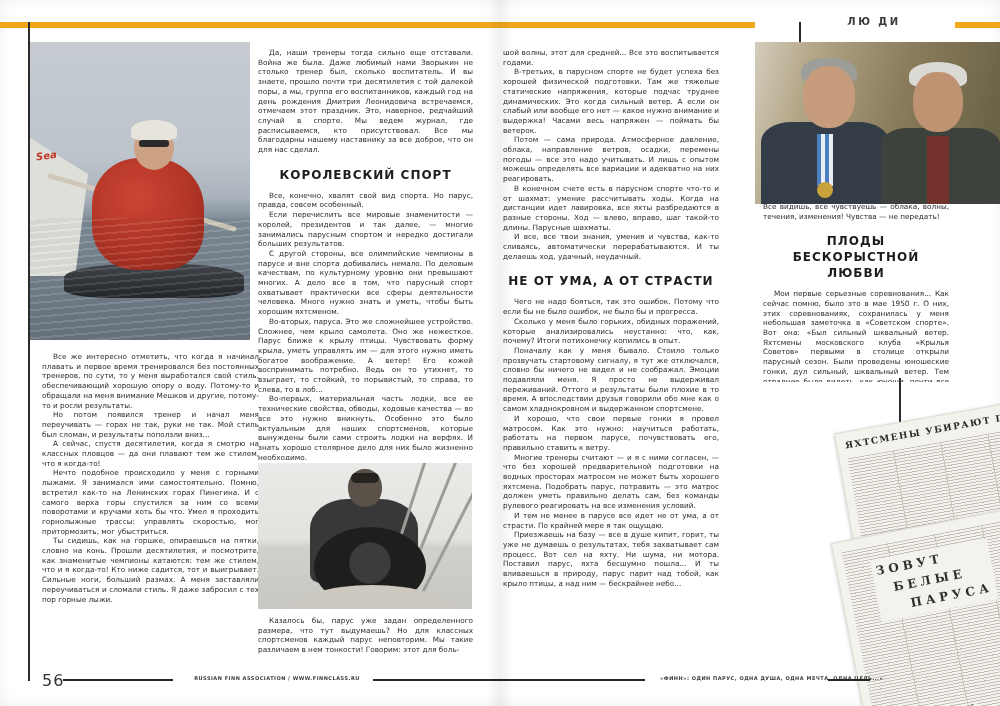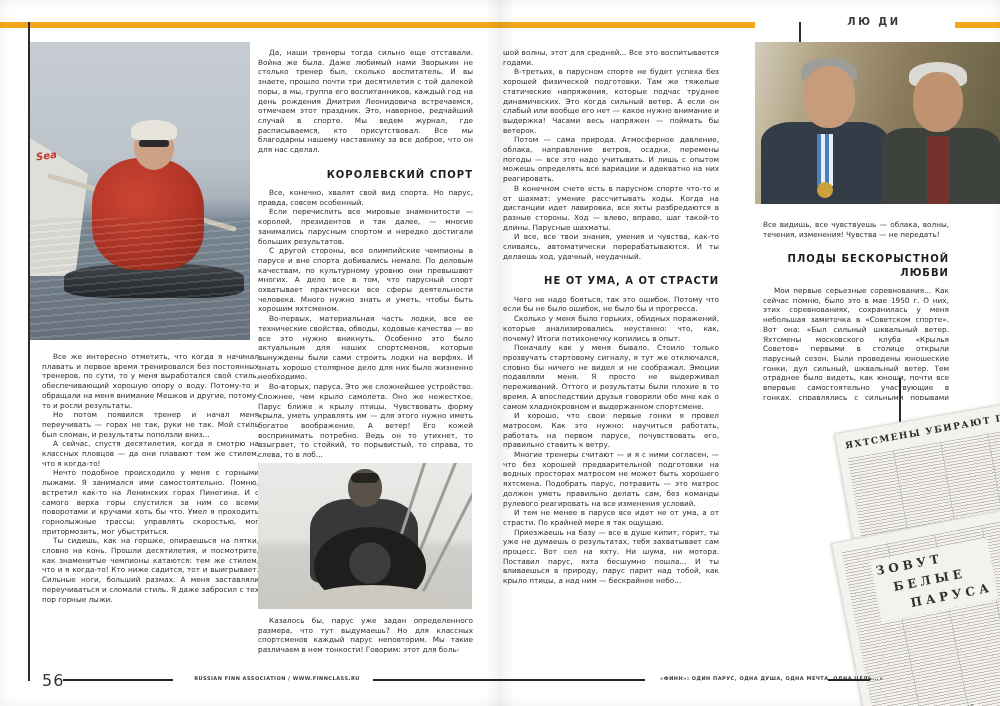--- a/index.html
+++ b/index.html
@@ -30,28 +30,28 @@
   #vrule-page-left{left:28px;top:22px;height:659px;}
   #vrule-header-right{left:799px;top:22px;height:27px;}
   #vrule-clipping{left:899px;top:378px;height:84px;}
   
   .bodytext{
     font-size:7.3px;line-height:1.33;color:#2c2c2c;text-align:justify;
   }
   .bodytext p{margin:0;text-indent:11px;}
   .bodytext p.noindent{text-indent:0;}
   .subhead{
-    font-size:10px;font-weight:bold;letter-spacing:1px;color:#1d1d1d;
-    margin:13px 0 7px 0;text-indent:0;text-align:right;
+    font-size:12px;font-weight:bold;letter-spacing:1px;color:#1d1d1d;
+    margin:13px 0 7px 0;text-indent:0;text-align:center;
   }
   #col1{left:42px;top:352px;width:217px;height:312px;overflow:hidden;}
   #col2-top{left:258px;top:48px;width:215px;height:412px;overflow:hidden;}
   #col2-cont{left:258px;top:616px;width:215px;height:50px;overflow:hidden;}
   #col3{left:503px;top:48px;width:216px;height:618px;overflow:hidden;}
-  #col4{left:763px;top:202px;width:186px;height:180px;overflow:hidden;margin-top:18px;}
+  #col4{left:763px;top:202px;width:186px;height:180px;overflow:hidden;}
   
   .photo{overflow:hidden;}
   #photo-sailor{left:30px;top:42px;width:220px;height:298px;background:linear-gradient(180deg,#c6ccd2 0%,#bdc4cb 38%,#aab3bc 52%,#7e8b96 60%,#68747f 100%);}
   #photo-sailor .streaks{position:absolute;left:0;top:176px;width:220px;height:122px;
     background:repeating-linear-gradient(175deg,rgba(255,255,255,0.20) 0 2px,rgba(0,0,0,0.08) 2px 7px);opacity:.5;}
   #photo-sailor .sail{position:absolute;left:0;top:96px;width:58px;height:138px;background:#dfdfda;
     clip-path:polygon(0 0,100% 26%,78% 100%,0 100%);}
   #photo-sailor .sail-text{position:absolute;left:6px;top:108px;font-size:10px;font-style:italic;font-weight:bold;color:#c0392b;transform:rotate(-8deg);}
   #photo-sailor .paddle{position:absolute;left:14px;top:158px;width:196px;height:5px;background:#cfc8ba;transform:rotate(16deg);border-radius:3px;}
   #photo-sailor .jacket{position:absolute;left:62px;top:116px;width:112px;height:112px;
@@ -161,22 +161,22 @@
     <p>Нечто подобное происходило у меня с горными лыжами. Я занимался ими самостоятельно. Помню, встретил как-то на Ленинских горах Пинегина. И с самого верха горы спустился за ним со всеми поворотами и кручами хоть бы что. Умел я проходить горнолыжные трассы: управлять скоростью, мог притормозить, мог убыстриться.</p>
     <p>Ты сидишь, как на горшке, опираешься на пятки, словно на конь. Прошли десятилетия, и посмотрите, как знаменитые чемпионы катаются: тем же стилем, что и я когда-то! Кто ниже садится, тот и выигрывает. Сильные ноги, больший размах. А меня заставляли переучиваться и сломали стиль. Я даже забросил с тех пор горные лыжи.</p>
   </div>
 
   <div class="abs bodytext" id="col2-top">
     <p>Да, наши тренеры тогда сильно еще отставали. Война же была. Даже любимый нами Зворыкин не столько тренер был, сколько воспитатель. И вы знаете, прошло почти три десятилетия с той далекой поры, а мы, группа его воспитанников, каждый год на день рождения Дмитрия Леонидовича встречаемся, отмечаем этот праздник. Это, наверное, редчайший случай в спорте. Мы ведем журнал, где расписываемся, кто присутствовал. Все мы благодарны нашему наставнику за все доброе, что он для нас сделал.</p>
     <div class="subhead">КОРОЛЕВСКИЙ СПОРТ</div>
     <p>Все, конечно, хвалят свой вид спорта. Но парус, правда, совсем особенный.</p>
     <p>Если перечислить все мировые знаменитости — королей, президентов и так далее, — многие занимались парусным спортом и нередко достигали больших результатов.</p>
     <p>С другой стороны, все олимпийские чемпионы в парусе и вне спорта добивались немало. По деловым качествам, по культурному уровню они превышают многих. А дело все в том, что парусный спорт охватывает практически все сферы деятельности человека. Много нужно знать и уметь, чтобы быть хорошим яхтсменом.</p>
+    <p>Во-вторых, паруса. Это же сложнейшее устройство. Сложнее, чем крыло самолета. Оно же нежесткое. Парус ближе к крылу птицы. Чувствовать форму крыла, уметь управлять им — для этого нужно иметь богатое воображение. А ветер! Его кожей воспринимать потребно. Ведь он то утихнет, то взыграет, то стойкий, то порывистый, то справа, то слева, то в лоб...</p>
     <p>Во-первых, материальная часть лодки, все ее технические свойства, обводы, ходовые качества — во все это нужно вникнуть. Особенно это было актуальным для наших спортсменов, которые вынуждены были сами строить лодки на верфях. И знать хорошо столярное дело для них было жизненно необходимо.</p>
-    <p>Во-вторых, паруса. Это же сложнейшее устройство. Сложнее, чем крыло самолета. Оно же нежесткое. Парус ближе к крылу птицы. Чувствовать форму крыла, уметь управлять им — для этого нужно иметь богатое воображение. А ветер! Его кожей воспринимать потребно. Ведь он то утихнет, то взыграет, то стойкий, то порывистый, то справа, то слева, то в лоб...</p>
   </div>
 
   <div class="abs photo" id="photo-iceboat">
     <div class="torso"></div>
     <div class="head"></div>
     <div class="goggles"></div>
     <div class="line1"></div>
     <div class="line2"></div>
     <div class="line3"></div>
     <div class="wheel"></div>

